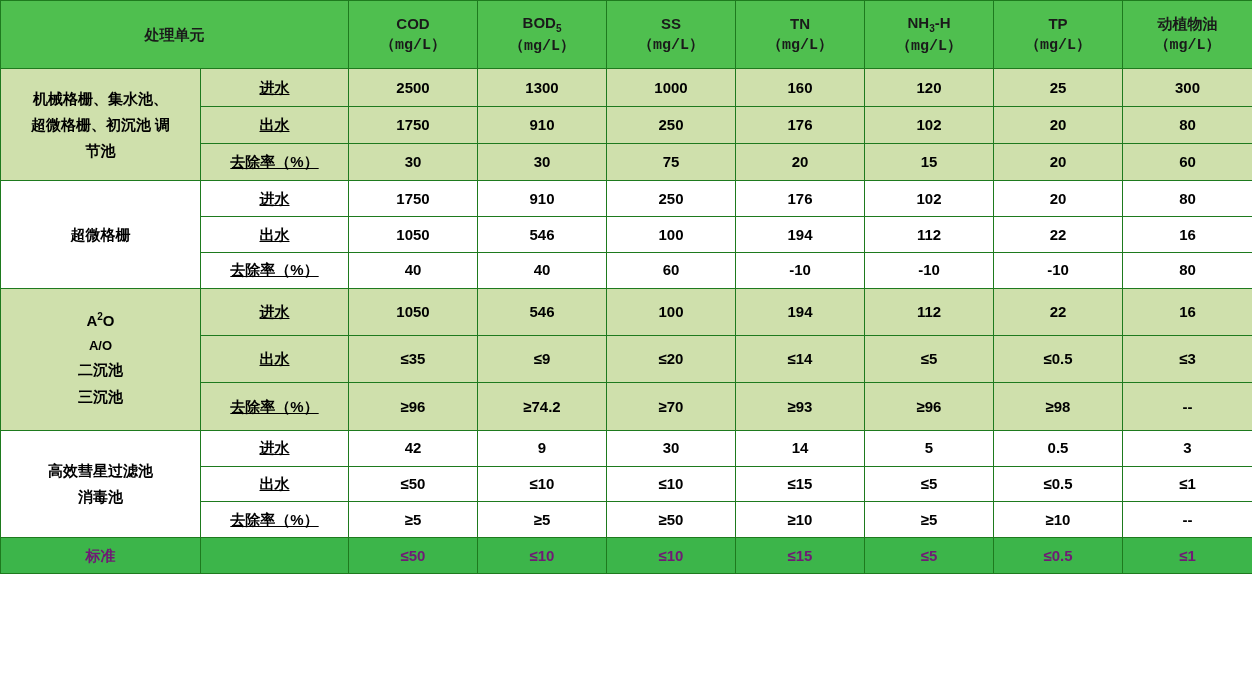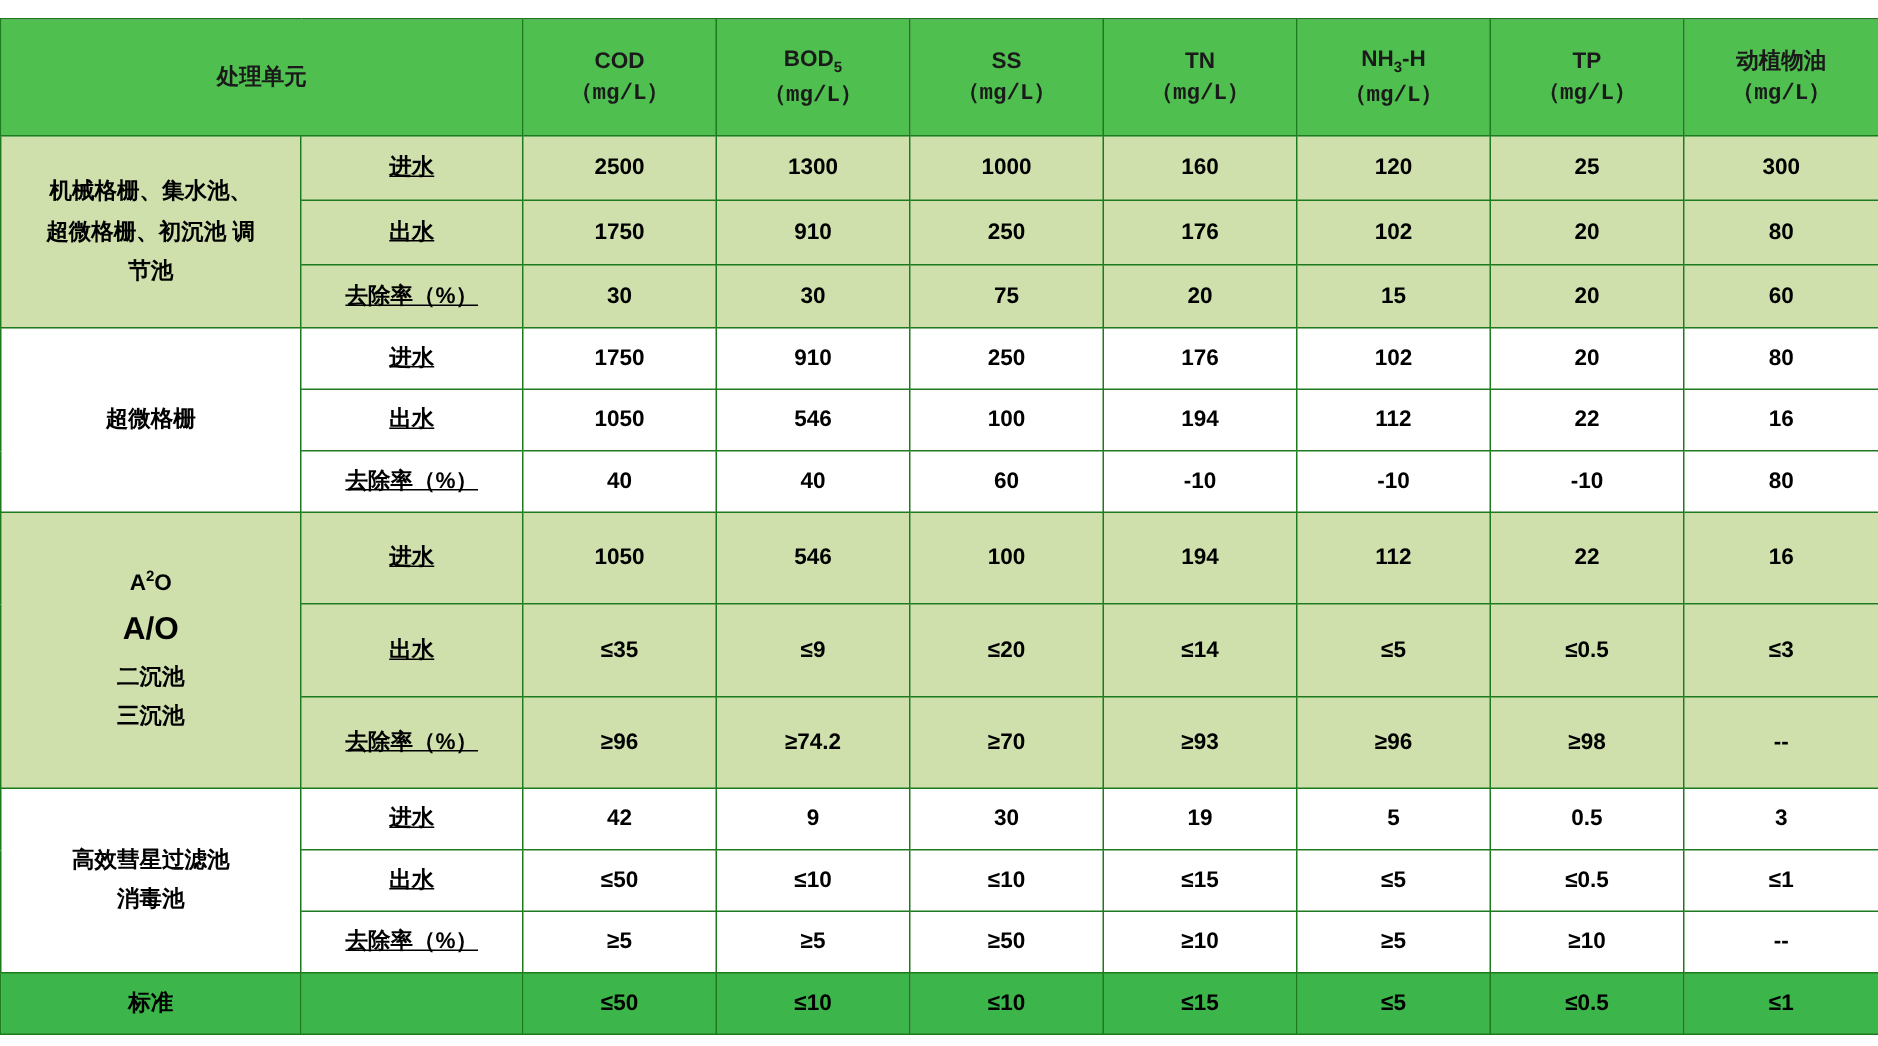--- a/index.html
+++ b/index.html
@@ -10,23 +10,22 @@
   body {
     width: 1252px;
     height: 697px;
     font-family: "Liberation Sans", "DejaVu Sans", sans-serif;
     color: #000000;
     overflow: hidden;
   }
   table.data-table {
     border-collapse: collapse;
     width: 1252px;
-    height: 678px;
+    height: 574px;
     table-layout: fixed;
-    margin-top: 12px;
   }
   table.data-table td {
     border: 1px solid #1e7a1e;
     text-align: center;
     vertical-align: middle;
     font-size: 15px;
     font-weight: bold;
     padding: 2px 3px;
     line-height: 1.45;
   }
@@ -44,21 +43,21 @@
   
   td.green {
     background: #cfe0ac;
   }
   td.white {
     background: #ffffff;
   }
   
   td.std {
     background: #3cb54a;
-    color: #000000;
+    color: #701a75;
   }
   td.unit-name {
     font-size: 15px;
     font-weight: bold;
     line-height: 1.9;
   }
   td.stage {
     font-size: 15px;
     font-weight: bold;
     text-decoration: underline;
@@ -69,21 +68,21 @@
   }
   .sup {
     font-size: 10px;
     vertical-align: super;
   }
   .aoline {
     display: block;
     line-height: 1.75;
   }
   .aoline.big {
-    font-size: 21px;
+    font-size: 13px;
   }
   col.c-unit { width: 200px; }
   col.c-stage { width: 148px; }
   col.c-val { width: 129px; }
   col.c-val-last { width: 130px; }
 </style>
 </head>
 <body>
 
 <table class="data-table">
@@ -239,21 +238,21 @@
 
     <tr>
       <td class="white unit-name" rowspan="3">
         <span class="aoline">高效彗星过滤池</span>
         <span class="aoline">消毒池</span>
       </td>
       <td class="white stage">进水</td>
       <td class="white">42</td>
       <td class="white">9</td>
       <td class="white">30</td>
-      <td class="white">19</td>
+      <td class="white">14</td>
       <td class="white">5</td>
       <td class="white">0.5</td>
       <td class="white">3</td>
     </tr>
     <tr>
       <td class="white stage">出水</td>
       <td class="white">≤50</td>
       <td class="white">≤10</td>
       <td class="white">≤10</td>
       <td class="white">≤15</td>

